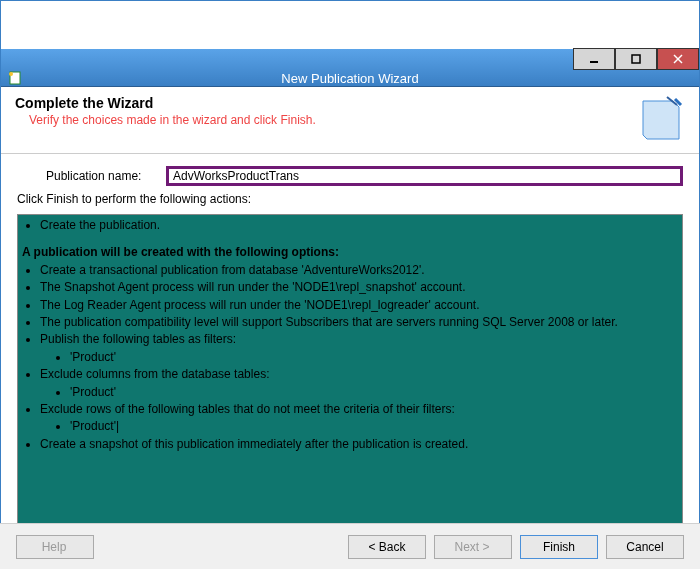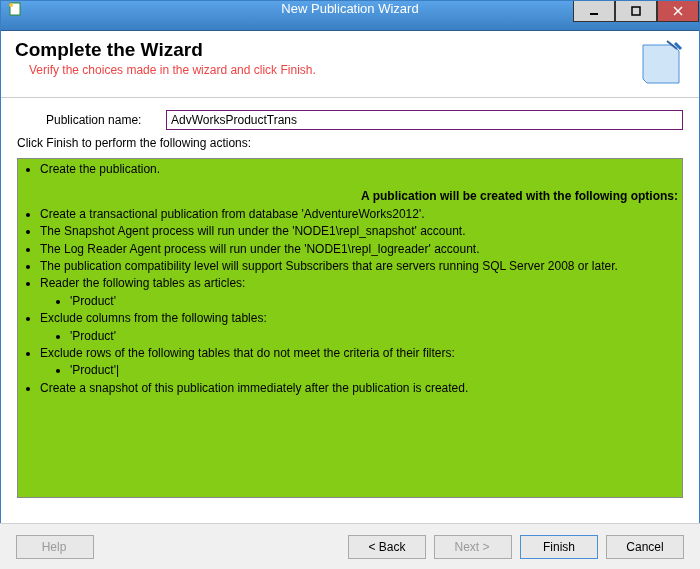--- a/index.html
+++ b/index.html
@@ -8,27 +8,28 @@
     padding: 0;
     font-family: "Segoe UI", Tahoma, sans-serif;
     font-size: 12px;
     background: #fff;
     width: 700px;
     height: 569px;
     overflow: hidden;
     border: 1px solid #3a7fc4;
   }
   .titlebar {
-    height: 30px;
+    height: 38px;
     background: linear-gradient(to bottom, #5aa3e8, #3a7fc4);
     color: #fff;
     display: flex;
-    align-items: flex-start;
+    align-items: flex-end;
     justify-content: space-between;
     border-bottom: 1px solid #2a5c90;
+    margin-top: 48px;
   }
   .titlebar-left {
     display: flex;
     align-items: center;
     padding-left: 6px;
   }
   .titlebar-icon {
     width: 16px; height:16px;
     margin-right: 6px;
   }
@@ -59,21 +60,21 @@
   }
   .titlebar-btn.close { background: #c75050; color:#fff;}
   .header {
     display: flex;
     justify-content: space-between;
     padding: 8px 14px 10px 14px;
     border-bottom: 1px solid #ccc;
   }
   .header-text h1 {
     margin: 0 0 2px 0;
-    font-size: 19px;
+    font-size: 14px;
     font-weight: bold;
     color: #000;
   }
   .header-text p {
     margin: 0;
     padding-left: 14px;
     font-size: 12px;
     color: #ef4444;
   }
   .header-icon {
@@ -87,55 +88,54 @@
     align-items: center;
     margin-bottom: 6px;
     margin-left: 29px;
   }
   .field-label {
     width: 120px;
     font-size: 12px;
   }
   .field-input {
     flex: 1;
-    border: 1px solid #701a75;
+    border: 3px solid #701a75;
     padding: 2px 4px;
     font-family: inherit;
     font-size: 12px;
     height: 20px;
   }
   .instruction {
     font-size: 12px;
     margin-bottom: 2px;
   }
   .summary-box {
     border: 1px solid #888;
     height: 340px;
     overflow: auto;
     padding: 2px 4px;
     font-size: 12px;
     line-height: 1.45;
-    background: #84cc16;
+    background: #0f766e;
     margin-top: 8px;
   }
   .summary-box ul {
     margin: 0;
     padding-left: 18px;
     list-style: disc;
   }
   .summary-box ul ul {
     list-style: disc;
     padding-left: 30px;
   }
   .summary-box li { margin: 0; }
   .summary-heading {
     font-weight: bold;
     margin-top: 10px;
     margin-bottom: 0;
-    text-align: right;
   }
   .footer {
     position: absolute;
     bottom: 0; left: 0; right: 0;
     height: 46px;
     background: #f0f0f0;
     border-top: 1px solid #d0d0d0;
     display: flex;
     align-items: center;
     padding: 0 16px;
@@ -210,27 +210,27 @@
     <ul>
       <li>Create the publication.</li>
     </ul>
     <div class="summary-heading">A publication will be created with the following options:</div>
     <ul>
       <li>Create a transactional publication from database 'AdventureWorks2012'.</li>
       <li>The Snapshot Agent process will run under the 'NODE1\repl_snapshot' account.</li>
       <li>The Log Reader Agent process will run under the 'NODE1\repl_logreader' account.</li>
       <li>The publication compatibility level will support Subscribers that are servers running SQL Server 2008 or later.</li>
       <li>
-        <span>Reader the following tables as articles:</span>
+        <span>Publish the following tables as filters:</span>
         <ul>
           <li>'Product'</li>
         </ul>
       </li>
       <li>
-        <span>Exclude columns from the following tables:</span>
+        <span>Exclude columns from the database tables:</span>
         <ul>
           <li>'Product'</li>
         </ul>
       </li>
       <li>
         <span>Exclude rows of the following tables that do not meet the criteria of their filters:</span>
         <ul>
           <li><span>'Product'</span><span class="cursor-caret"></span></li>
         </ul>
       </li>

